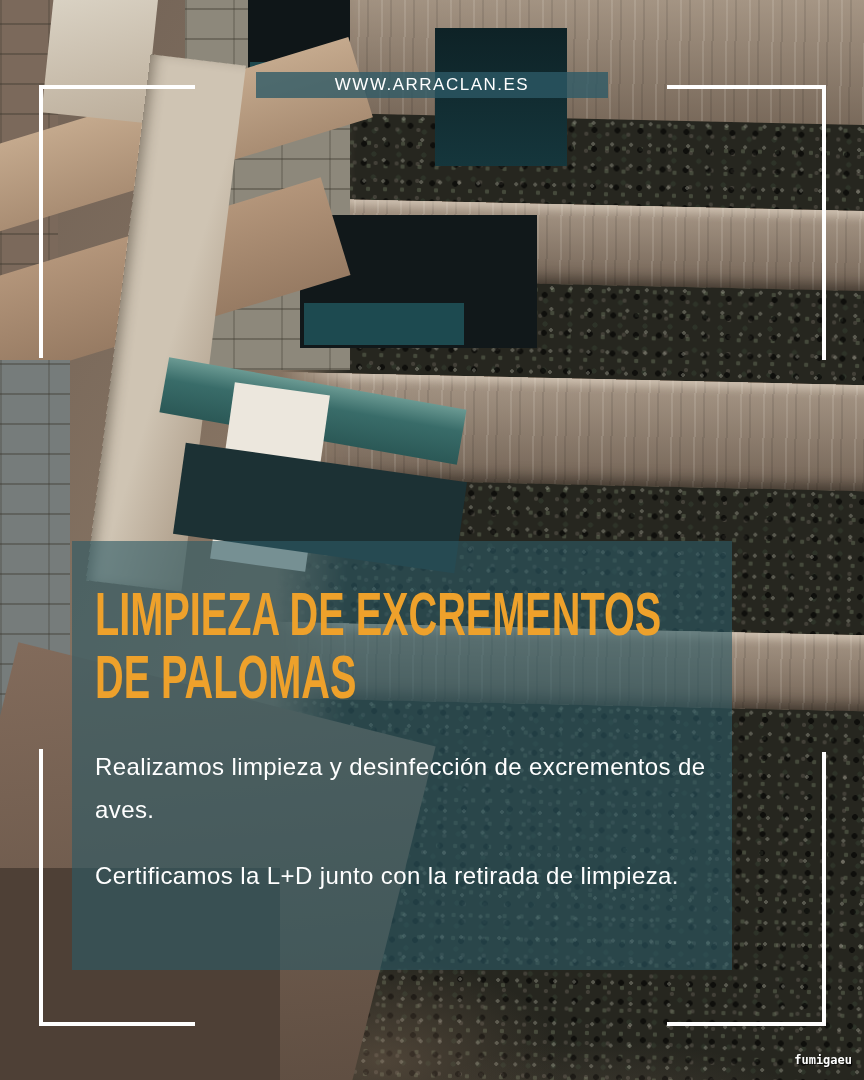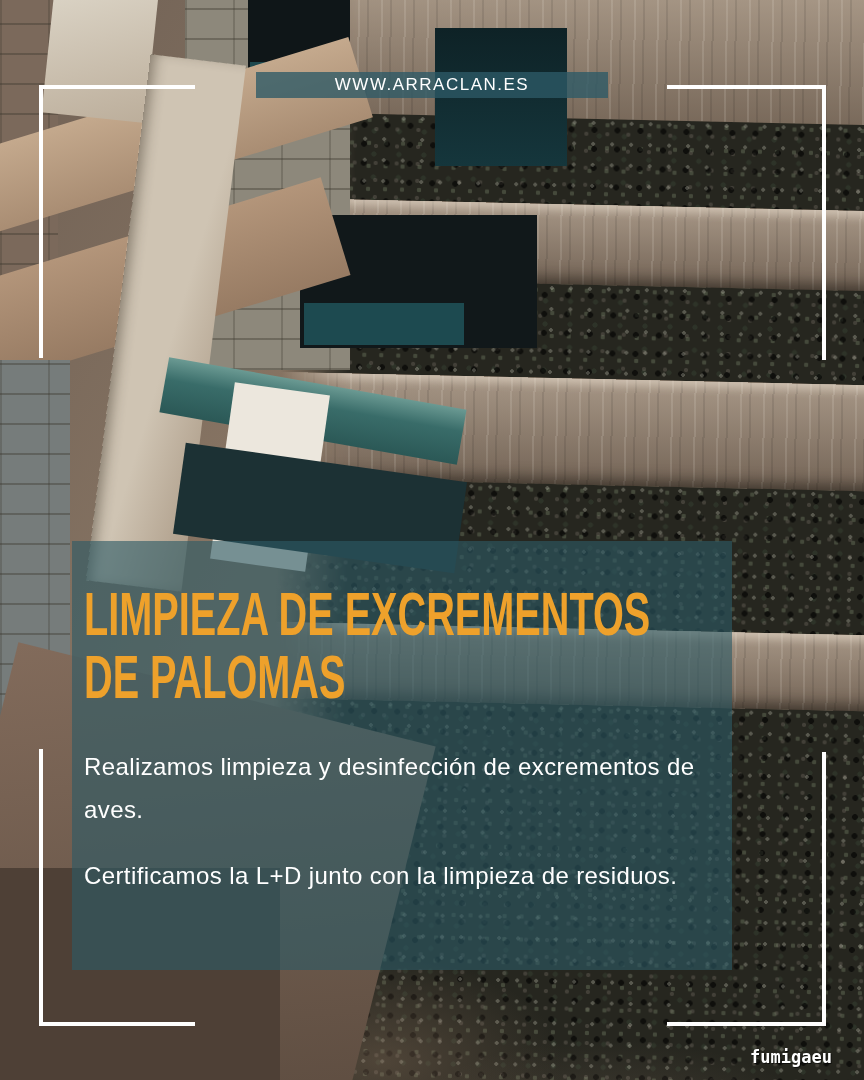--- a/index.html
+++ b/index.html
@@ -101,21 +101,21 @@
     left:256px;top:72px;width:352px;height:26px;
     background:var(--banner-teal,rgba(45,90,102,.75));
     color:#fff;font-size:17px;letter-spacing:1.5px;
     line-height:26px;text-align:center;font-weight:400;
   }
 
   
   .content-box{
     left:72px;top:541px;width:660px;height:429px;
     background:var(--overlay-teal,rgba(45,90,102,.62));
-    padding:42px 0 0 12px;
+    padding:42px 0 0 23px;
   }
   .content-box .title{
     position:relative;display:block;
     transform:scaleX(.65);transform-origin:left top;
     color:var(--accent-orange,#EEA12B);
     font-weight:700;font-size:61px;line-height:63px;
     letter-spacing:0;white-space:nowrap;margin:0;
   }
   .content-box .title span{position:relative;display:block;}
   .content-box p{
@@ -134,23 +134,23 @@
     color:var(--logo-gold,#D39C2F);
     text-shadow:1px 1px 1px rgba(90,60,10,.55);
   }
   .logo-tagline{
     position:relative;display:block;margin-top:-4px;
     transform:translateX(57px);
     font-size:12px;letter-spacing:1.5px;
     color:rgba(48,52,44,.92);
   }
   .watermark{
-    right:32px;bottom:13px;
+    right:12px;bottom:13px;
     font-family:"DejaVu Sans Mono",monospace;font-weight:700;
-    font-size:17px;color:#fff;text-shadow:1px 1px 0 rgba(0,0,0,.6);
+    font-size:12px;color:#fff;text-shadow:1px 1px 0 rgba(0,0,0,.6);
   }
 </style>
 </head>
 <body>
 
 <div class="poster">
 
   <div class="stairs">
     <div class="band-wall concrete"></div>
     <div class="band-deb-a speckle"></div>
@@ -196,19 +196,19 @@
   </div>
 
   <div class="url-band">WWW.ARRACLAN.ES</div>
 
   <div class="content-box">
     <h1 class="title">
       <span>LIMPIEZA DE EXCREMENTOS</span>
       <span>DE PALOMAS</span>
     </h1>
     <p class="p1">Realizamos limpieza y desinfección de excrementos de aves.</p>
-    <p class="p2">Certificamos la L+D junto con la limpieza de residuos.</p>
+    <p class="p2">Certificamos la L+D junto con la retirada de limpieza.</p>
   </div>
 
 
   <div class="watermark">fumigaeu</div>
 
 </div>
 
 </body></html>

